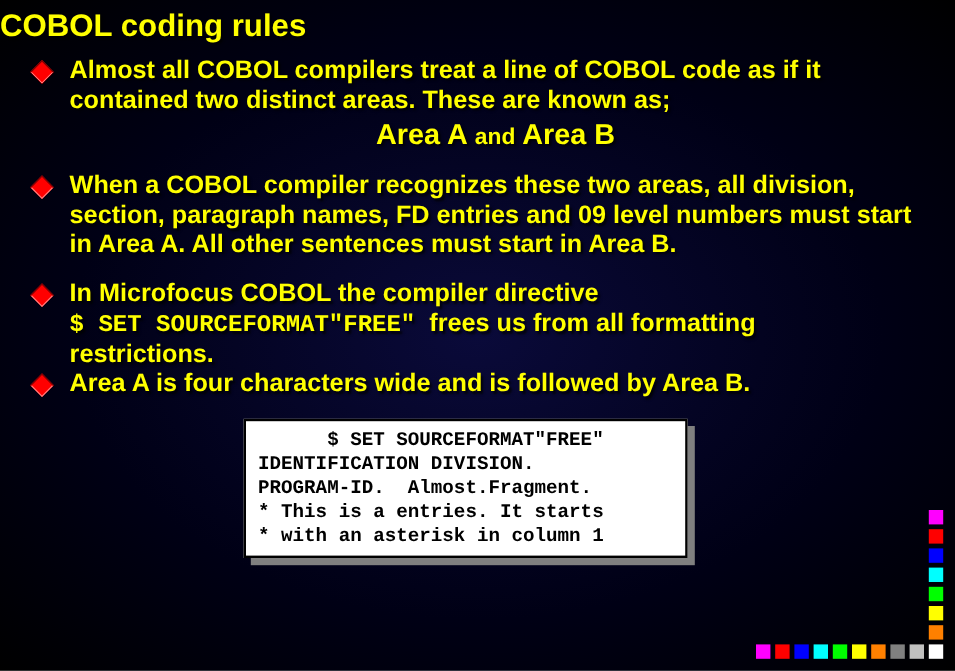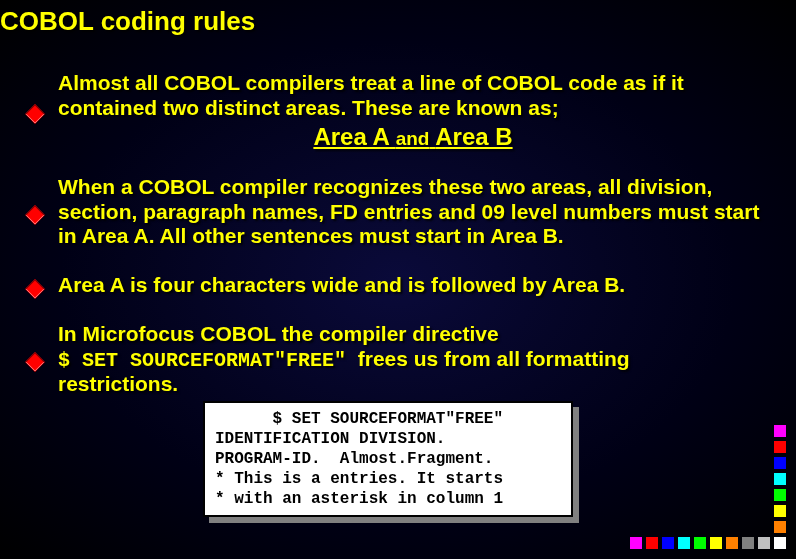--- a/index.html
+++ b/index.html
@@ -16,23 +16,22 @@
     font-size: 26px;
     font-weight: bold;
     padding-top: 6px;
     text-shadow: 2px 2px 2px rgba(0,0,0,0.8);
   }
   .content {
     padding: 10px 28px 0 28px;
   }
   .bullet-row {
     display: flex;
-    align-items: center;
+    align-items: flex-start;
     margin-bottom: 16px;
-    margin-top: 24px;
   }
   .diamond {
     flex: 0 0 auto;
     width: 14px;
     height: 14px;
     background: #ff0000;
     transform: rotate(45deg);
     margin-top: 6px;
     margin-right: 16px;
     box-shadow: 1px 1px 0 #800000 inset, -1px -1px 0 #ff8080 inset;
@@ -43,21 +42,20 @@
     font-weight: bold;
     line-height: 1.18;
     text-shadow: 2px 2px 2px rgba(0,0,0,0.8);
   }
   .area-line {
     text-align: center;
     font-size: 24px;
     font-weight: bold;
     margin-top: 2px;
     text-shadow: 2px 2px 2px rgba(0,0,0,0.8);
-    text-decoration: underline;
   }
   .area-line .and {
     font-size: 19px;
   }
   .code-line {
     font-family: "Courier New", monospace;
     font-size: 20px;
     font-weight: bold;
   }
   .code-box-wrap {
@@ -122,33 +120,33 @@
         <span>Area B</span>
       </div>
     </div>
   </div>
 
   <div class="bullet-row">
     <div class="diamond"></div>
     <div class="bullet-text">When a COBOL compiler recognizes these two areas, all division, section, paragraph names,  FD entries and 09 level numbers must start in Area A.  All other sentences must start in Area B.</div>
   </div>
 
-  <div class="bullet-row">
-    <div class="diamond"></div>
-    <div class="bullet-text">Area A is four characters wide and is followed by Area B.</div>
-  </div>
-
   <div class="bullet-row" style="margin-bottom:0;">
     <div class="diamond"></div>
     <div class="bullet-text">
       <span>In Microfocus COBOL the compiler directive</span><br>
       <span class="code-line">$ SET SOURCEFORMAT"FREE"</span>
       <span>&nbsp;</span><span>frees us from all formatting</span><br>
       <span>restrictions.</span>
     </div>
+  </div>
+
+  <div class="bullet-row">
+    <div class="diamond"></div>
+    <div class="bullet-text">Area A is four characters wide and is followed by Area B.</div>
   </div>
 
   <div class="code-box-wrap">
     <div class="code-box-shadow"></div>
     <div class="code-box"><span>      $ SET SOURCEFORMAT"FREE"</span>
 <span>IDENTIFICATION DIVISION.</span>
 <span>PROGRAM-ID.  Almost.Fragment.</span>
 <span>* This is a entries. It starts</span>
 <span>* with an asterisk in column 1</span></div>
   </div>

